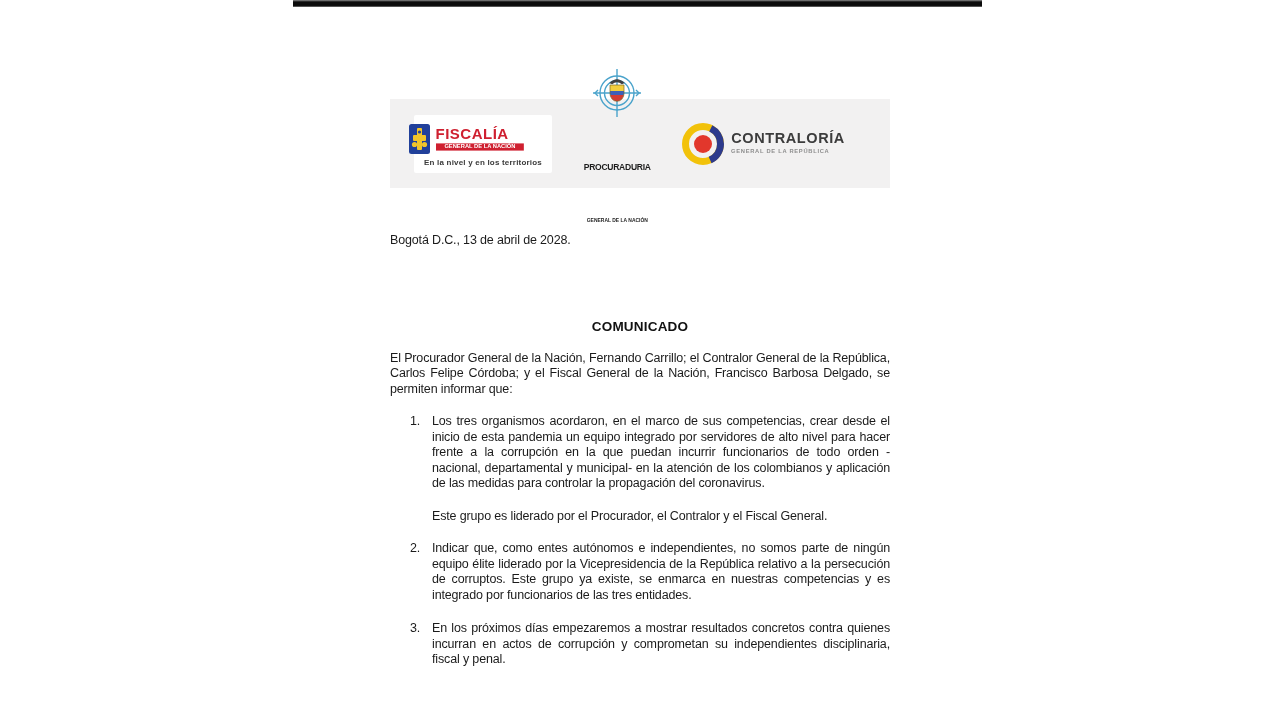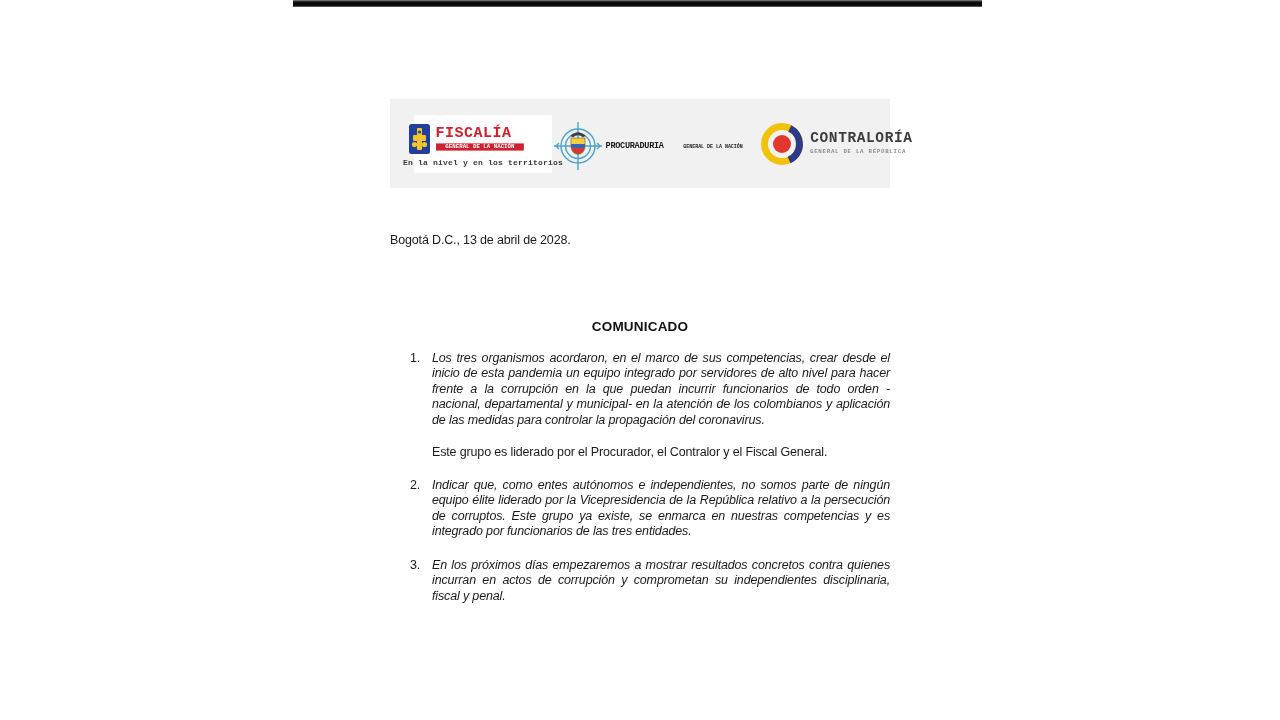--- a/index.html
+++ b/index.html
@@ -13,60 +13,59 @@
     background: linear-gradient(#8f8f8f 0%, #0b0b0b 28%, #0b0b0b 78%, #777 100%);
   }
 
   .doc { position: absolute; left: 390px; top: 99px; width: 500px; }
 
   
   .banner {
     width: 500px; height: 89px; background: #f2f1f1;
     display: flex; align-items: center; justify-content: space-between;
     padding: 0 22px 0 24px;
-    font-family: Liberation Mono, monospace;
   }
 
   
   .fiscalia-box {
     background: #ffffff; width: 138px; height: 58px; border-radius: 2px;
     display: flex; flex-direction: column; align-items: center; justify-content: center;
     padding-top: 4px;
   }
   .fiscalia-row { display: flex; align-items: stretch; gap: 6px; }
   .fiscalia-text { display: flex; flex-direction: column; justify-content: center; }
   .fiscalia-name { color: #cf2030; font-weight: 700; font-size: 15px; letter-spacing: 0.5px; line-height: 16px; }
   .fiscalia-sub {
     background: #cf2030; color: #ffffff; font-weight: 700;
     font-size: 8px; transform: scale(0.72); transform-origin: 0 50%;
     white-space: nowrap; padding: 1px 3px; width: 122px; text-align: center; line-height: 8px;
   }
   .fiscalia-tagline { color: #3a3a3a; font-weight: 700; font-size: 8px; letter-spacing: 0.2px; margin-top: 4px; white-space: nowrap; }
 
   
-  .procuraduria { display: flex; flex-direction: row; align-items: center; margin-top: 4px; }
+  .procuraduria { display: flex; flex-direction: column; align-items: center; margin-top: 4px; gap: 44px; }
   .proc-name { font-weight: 700; font-size: 9px; letter-spacing: -0.3px; color: #1c1c1c; line-height: 10px; transform: scale(0.95, 1.1); white-space: nowrap; }
   .proc-sub { font-weight: 700; font-size: 8px; color: #1c1c1c; line-height: 8px; transform: scale(0.62, 0.75); white-space: nowrap; }
 
   
   .contraloria { display: flex; align-items: center; gap: 7px; }
   .cont-text { display: flex; flex-direction: column; }
   .cont-name { color: #3c3c3c; font-weight: 600; font-size: 14.5px; letter-spacing: 0.6px; line-height: 15px; white-space: nowrap; }
   .cont-sub { color: #8d8d8d; font-weight: 600; font-size: 8px; letter-spacing: 1px; transform: scale(0.72); transform-origin: 0 50%; white-space: nowrap; line-height: 9px; margin-top: 1px; }
 
   
   .body-text { font-size: 12.5px; line-height: 15.5px; letter-spacing: -0.15px; color: #1b1b1b; }
 
   .date { margin-top: 45px; }
   .title { margin-top: 70px; text-align: center; font-size: 13.5px; font-weight: 700; letter-spacing: 0.2px; color: #111; }
   .intro { margin-top: 17px; text-align: justify; }
 
   .li { display: flex; margin-top: 17px; }
   .li .num { width: 22px; margin-left: 20px; flex: 0 0 auto; }
-  .li .li-text { flex: 1 1 auto; text-align: justify; font-style: italic; }
+  .li .li-text { flex: 1 1 auto; text-align: justify; }
   .followup { margin: 17px 0 12px 42px; text-align: justify; }
   .li + .li { margin-top: 18px; }
 </style>
 </head>
 <body>
 
 <div class="stage">
 
   <div class="top-bar"></div>
 
@@ -130,20 +129,21 @@
           <div class="cont-sub">GENERAL DE LA REPÚBLICA</div>
         </div>
       </div>
 
     </div>
 
     <p class="date body-text">Bogotá D.C., 13 de abril de 2028.</p>
 
     <h1 class="title">COMUNICADO</h1>
 
+    <p class="intro body-text">El Procurador General de la Nación, Fernando Carrillo; el Contralor General de la República, Carlos Felipe Córdoba; y el Fiscal General de la Nación, Francisco Barbosa Delgado, se permiten informar que:</p>
 
     <div class="li body-text">
       <span class="num">1.</span>
       <p class="li-text">Los tres organismos acordaron, en el marco de sus competencias, crear desde el inicio de esta pandemia un equipo integrado por servidores de alto nivel para hacer frente a la corrupción en la que puedan incurrir funcionarios de todo orden - nacional, departamental y municipal- en la atención de los colombianos y aplicación de las medidas para controlar la propagación del coronavirus.</p>
     </div>
 
     <p class="followup body-text">Este grupo es liderado por el Procurador, el Contralor y el Fiscal General.</p>
 
     <div class="li body-text">
       <span class="num">2.</span>

